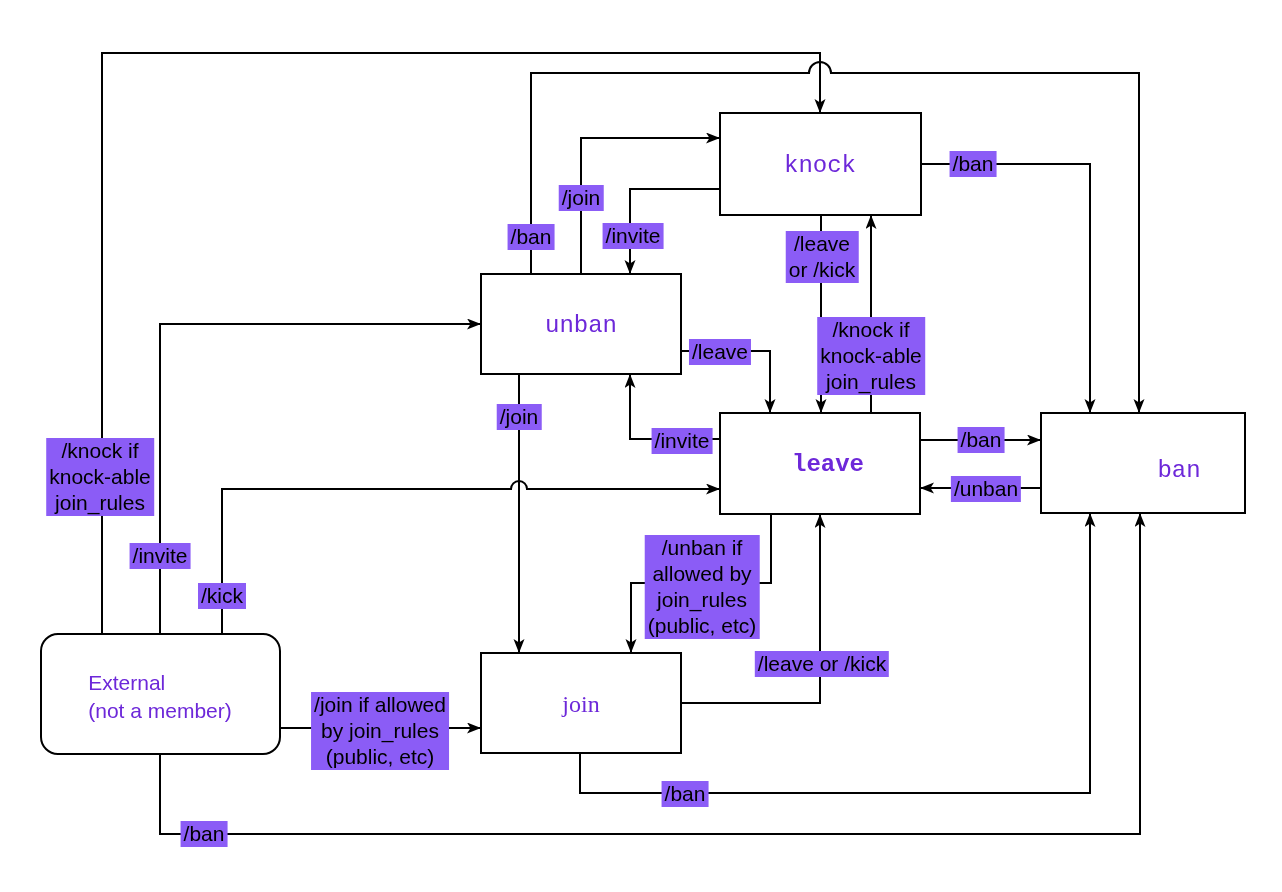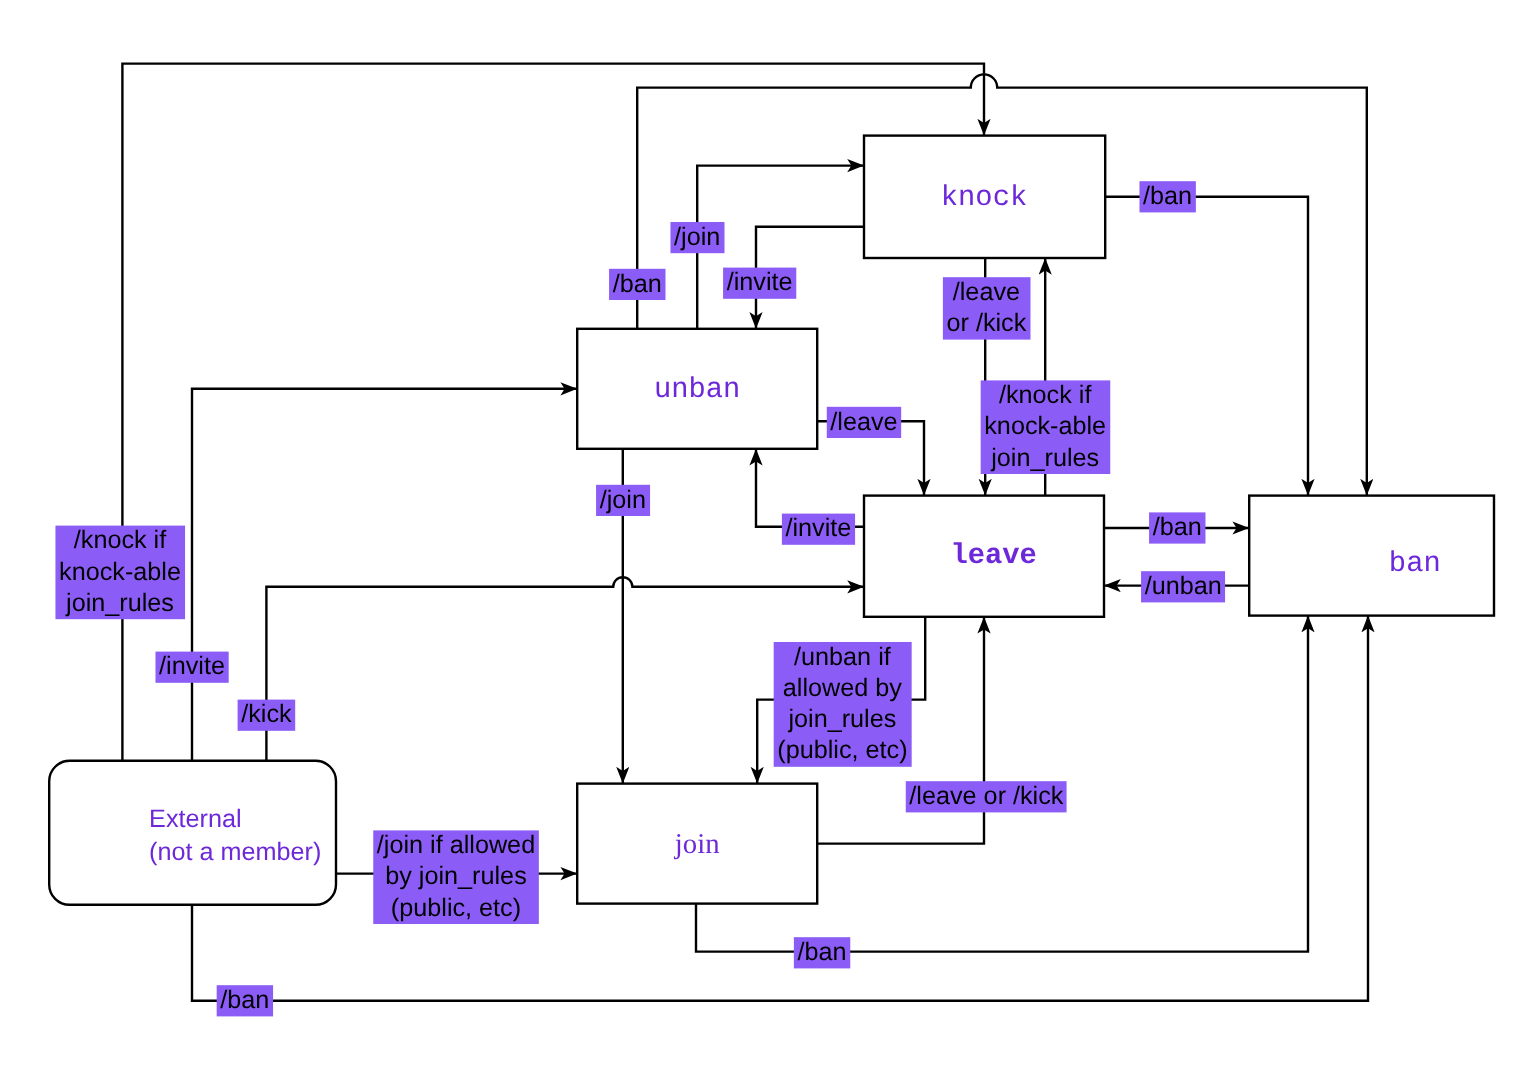--- a/index.html
+++ b/index.html
@@ -5,21 +5,21 @@
   html,body{margin:0;padding:0;background:#ffffff;}
   .canvas{position:relative;width:1282px;height:892px;background:#ffffff;overflow:hidden;
           font-family:"Liberation Sans",sans-serif;}
   .canvas svg{position:absolute;left:0;top:0;}
   .edge{fill:none;stroke:#000000;stroke-width:2;stroke-miterlimit:10;}
   .nodebox{fill:#ffffff;stroke:#000000;stroke-width:2;}
   .elabel{position:absolute;transform:translate(-50%,-50%);background:#8b5cf6;color:#000000;
           font-size:21px;line-height:26px;text-align:center;white-space:pre-line;padding:0 3px;}
   .nlabel{position:absolute;transform:translate(-50%,-50%);color:#6d28d9;text-align:left;
           font-family:"Liberation Mono","DejaVu Sans Mono",monospace;font-size:24px;white-space:pre-line;}
-  .nlabel.sans{font-family:"Liberation Sans",sans-serif;font-size:21px;line-height:28px;margin-left:36px;}
+  .nlabel.sans{font-family:"Liberation Sans",sans-serif;font-size:21px;line-height:28px;}
 </style>
 </head>
 <body>
 
 <div class="canvas">
 
   <svg width="1282" height="892" viewBox="0 0 1282 892">
     <defs>
       <marker id="arrow" markerUnits="userSpaceOnUse" markerWidth="16" markerHeight="12" refX="14" refY="5.5" orient="auto">
         <path d="M0,0 L14,5.5 L0,11 L3.5,5.5 Z" fill="#000000"></path>

